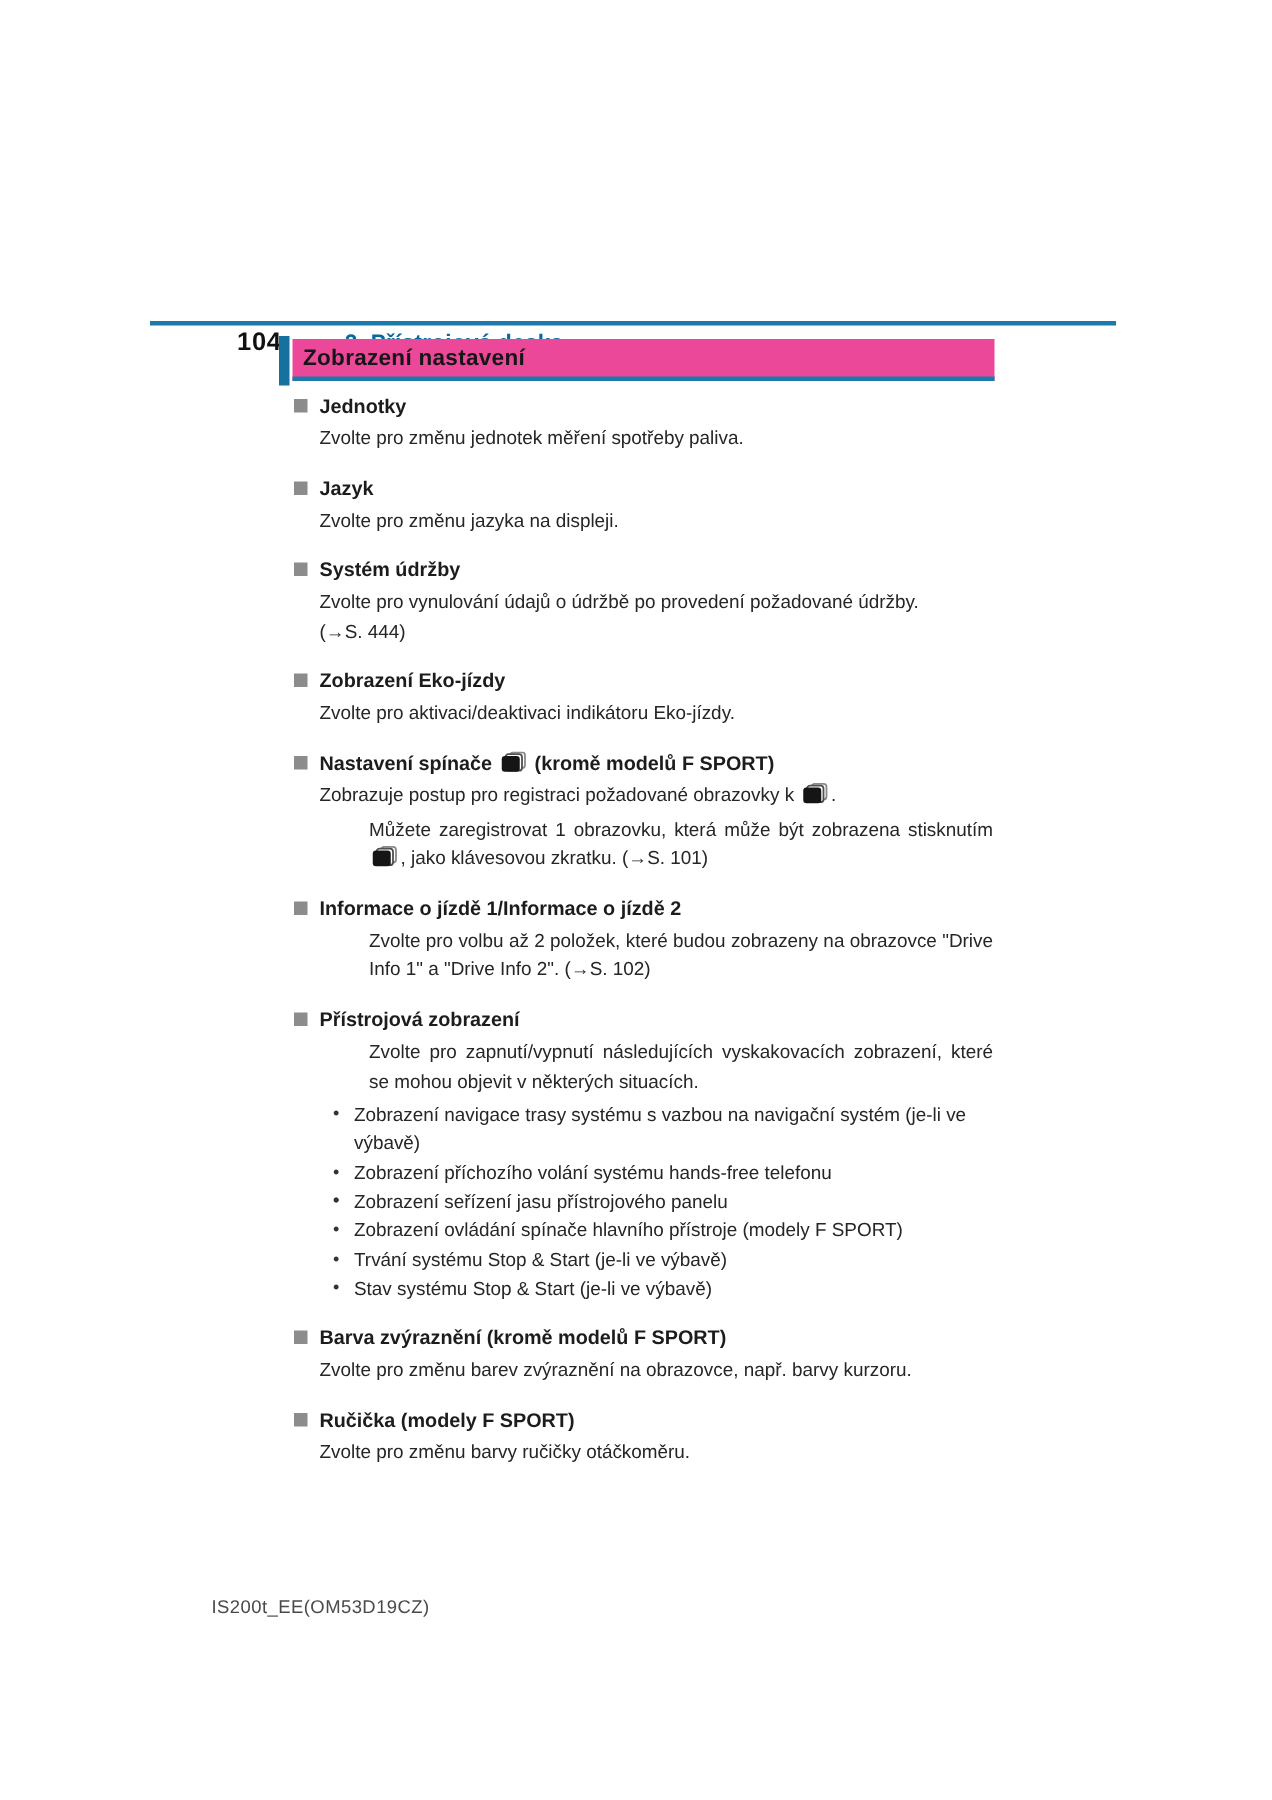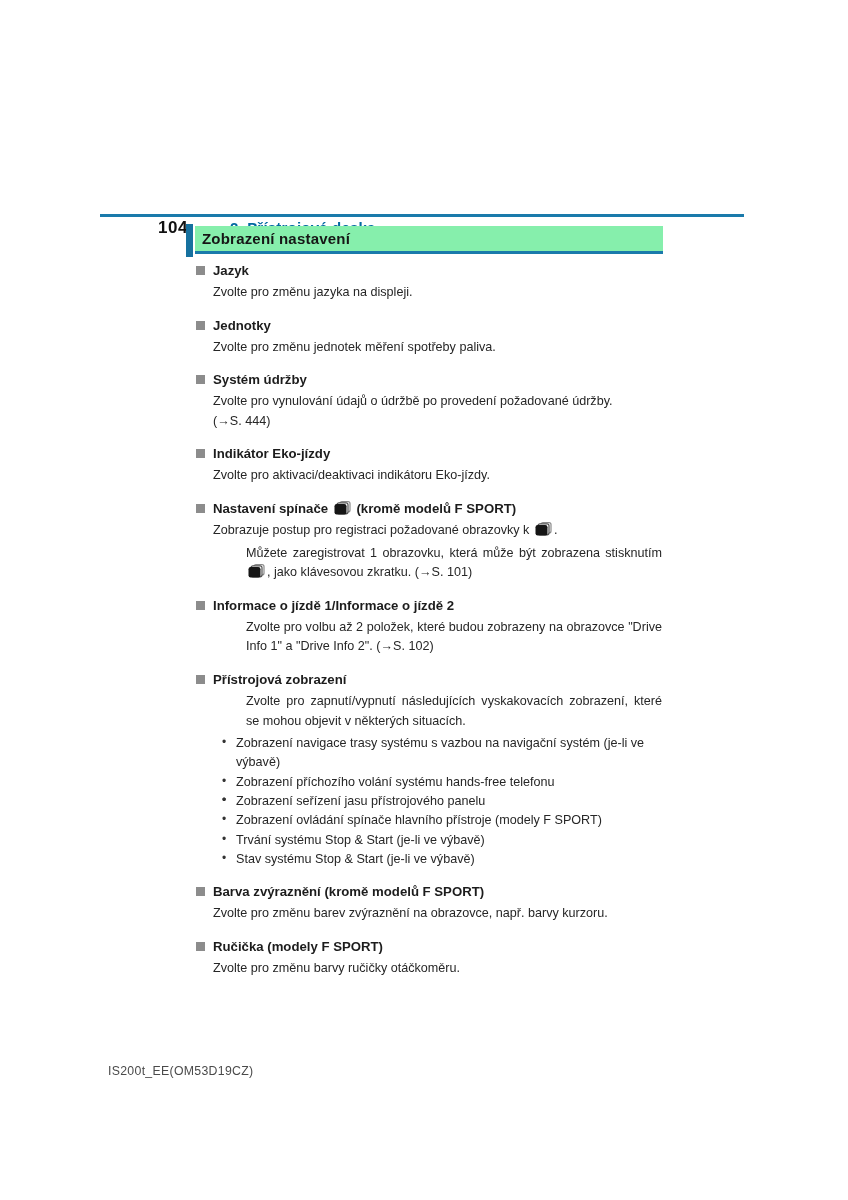--- a/index.html
+++ b/index.html
@@ -9,38 +9,38 @@
     overflow:hidden;
   }
   
   .header-row{position:absolute;top:186px;left:158px;display:flex;align-items:baseline;margin-top:32px;}
   .page-num{font-size:17px;font-weight:700;letter-spacing:.5px;color:#111;}
   .chapter{margin-left:42px;font-size:15px;font-weight:700;color:#0369a1;letter-spacing:.2px;text-decoration:underline;}
   .header-rule{position:absolute;top:214px;left:100px;width:644px;height:3px;background:#1a7aab;}
   
   .title-bar{position:absolute;top:224px;left:186px;width:477px;height:33px;}
   .title-accent{position:absolute;left:0;top:0;width:7px;height:33px;background:#16719f;}
-  .title-fill{position:absolute;left:9px;right:0;top:2px;height:25px;background:#86efac;
+  .title-fill{position:absolute;left:9px;right:0;top:2px;height:25px;background:#ec4899;
     border-bottom:3px solid #1a7aab;display:flex;align-items:center;padding-left:7px;box-sizing:content-box;}
   .title-text{font-size:15px;font-weight:700;color:#161616;letter-spacing:.2px;}
   
   .sections{position:absolute;top:252px;left:196px;width:466px;}
   .sec{margin-top:13px;}
   .sec:first-child{margin-top:9px;}
   .sec-h{display:flex;align-items:flex-start;font-size:13.2px;font-weight:700;line-height:19px;color:#1c1c1c;}
   .sq{flex:0 0 auto;width:9px;height:9px;background:#8c8c8c;margin:5px 8px 0 0;}
   .sec-body{margin-left:17px;}
   .sec-body p{margin:3px 0 0;font-size:12.6px;line-height:19.6px;color:#262626;}
   .sec-body p.justify{text-align:justify;margin-left:33px;}
   ul.subs{list-style:none;margin:3px 0 0;padding:0 0 0 9px;}
   ul.subs li{position:relative;padding-left:14px;font-size:12.6px;line-height:19.3px;color:#262626;}
   ul.subs li .dot{position:absolute;left:0;top:-1px;font-size:12px;color:#333;}
   .icon-sw{display:inline-block;vertical-align:-2px;margin:0 2px;}
   
-  .footer{position:absolute;left:108px;top:1064px;font-size:12.3px;color:#4a4a4a;letter-spacing:.3px;}
+  .footer{position:absolute;left:141px;top:1064px;font-size:12.3px;color:#4a4a4a;letter-spacing:.3px;}
 </style>
 </head>
 <body>
 
 <div class="header-row">
   <span class="page-num">104</span>
   <span class="chapter">2. Přístrojová deska</span>
 </div>
 <div class="header-rule"></div>
 
@@ -48,48 +48,48 @@
   <div class="title-accent"></div>
   <div class="title-fill">
     <span class="title-text">Zobrazení nastavení</span>
   </div>
 </div>
 
 <div class="sections">
     <div class="sec">
       <div class="sec-h">
         <span class="sq"></span>
-        <span>Jazyk</span>
+        <span>Jednotky</span>
       </div>
       <div class="sec-body">
-        <p>Zvolte pro změnu jazyka na displeji.</p>
+        <p>Zvolte pro změnu jednotek měření spotřeby paliva.</p>
       </div>
     </div>
     <div class="sec">
       <div class="sec-h">
         <span class="sq"></span>
-        <span>Jednotky</span>
+        <span>Jazyk</span>
       </div>
       <div class="sec-body">
-        <p>Zvolte pro změnu jednotek měření spotřeby paliva.</p>
+        <p>Zvolte pro změnu jazyka na displeji.</p>
       </div>
     </div>
     <div class="sec">
       <div class="sec-h">
         <span class="sq"></span>
         <span>Systém údržby</span>
       </div>
       <div class="sec-body">
         <p>Zvolte pro vynulování údajů o údržbě po provedení požadované údržby.<br>(→S. 444)</p>
       </div>
     </div>
     <div class="sec">
       <div class="sec-h">
         <span class="sq"></span>
-        <span>Indikátor Eko-jízdy</span>
+        <span>Zobrazení Eko-jízdy</span>
       </div>
       <div class="sec-body">
         <p>Zvolte pro aktivaci/deaktivaci indikátoru Eko-jízdy.</p>
       </div>
     </div>
     <div class="sec">
       <div class="sec-h">
         <span class="sq"></span>
         <span>Nastavení spínače <svg class="icon-sw" width="17" height="14" viewBox="0 0 17 14" aria-hidden="true">
     <rect x="6" y="0.6" width="10" height="10.4" rx="2" fill="#ffffff" stroke="#8a8a8a" stroke-width="1.2"></rect>

